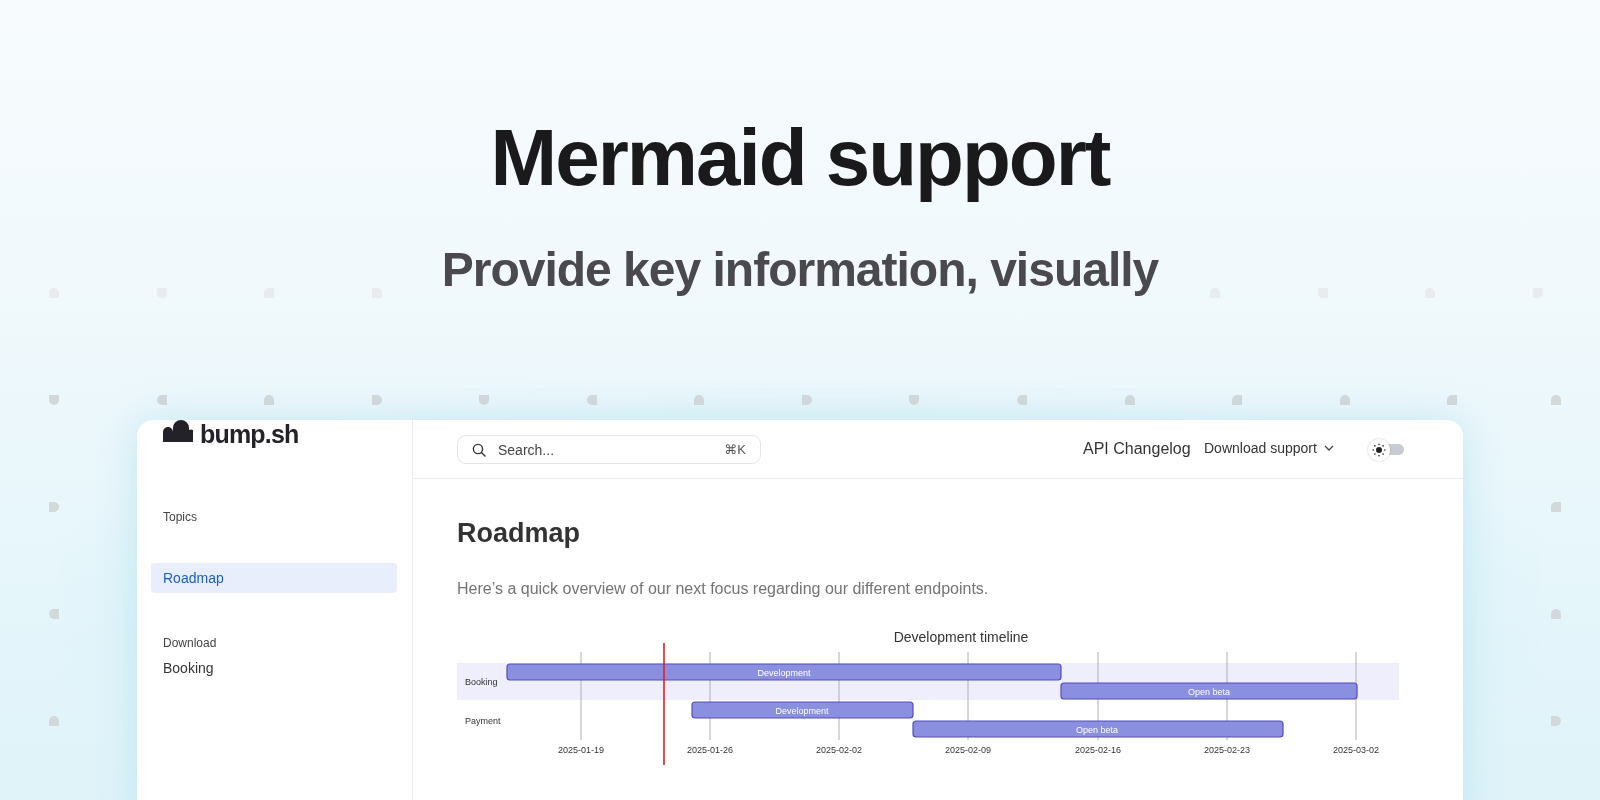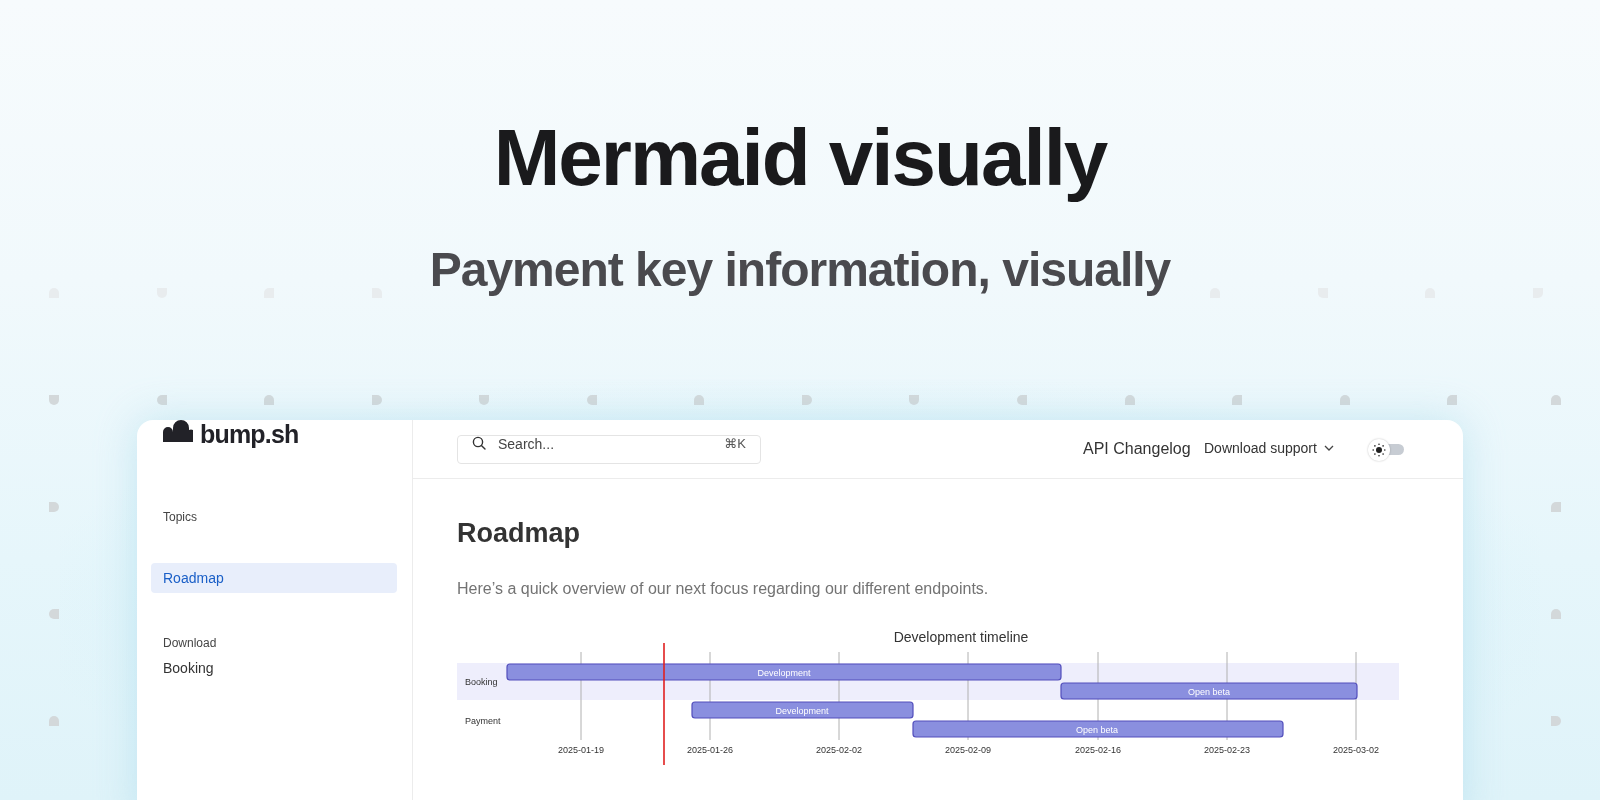--- a/index.html
+++ b/index.html
@@ -56,21 +56,21 @@
     padding-left: 12px; line-height: 30px; font-size: 14px; color: #333;
   }
   .nav-item.active { background: #e8eefb; color: #1a5fc7; }
 
   .topbar {
     position: absolute; left: 276px; top: 0; right: 0; height: 59px;
     border-bottom: 1px solid #ececec;
   }
   .search {
     position: absolute; left: 44px; top: 15px; width: 304px; height: 29px;
-    border: 1px solid #e4e4e4; border-radius: 4px; display: flex; 
+    border: 1px solid #e4e4e4; border-radius: 9px; display: flex; align-items: center;
   }
   .search svg { margin-left: 14px; width: 14px; height: 14px; }
   .search-placeholder { margin-left: 12px; font-size: 14px; color: #444; flex: 1; }
   .search-kbd { margin-right: 14px; font-size: 13px; color: #555; }
   .top-link { position: absolute; top: 20px; font-size: 16px; color: #333; }
   .top-dropdown { position: absolute; top: 20px; font-size: 14px; color: #333; display: flex; align-items: center; }
   .top-dropdown svg { margin-left: 7px; width: 10px; height: 7px; }
   .theme-toggle {
     position: absolute; left: 955px; top: 19px; width: 40px; height: 22px;
   }
@@ -122,22 +122,22 @@
   <div class="dot s-top" style="left:1551px;top:395px"></div>
 
   <div class="dot s-right" style="left:49px;top:502px"></div>
   <div class="dot s-left" style="left:49px;top:609px"></div>
   <div class="dot s-top" style="left:49px;top:716px"></div>
   <div class="dot s-tl" style="left:1551px;top:502px"></div>
   <div class="dot s-top" style="left:1551px;top:609px"></div>
   <div class="dot s-right" style="left:1551px;top:716px"></div>
 </div>
 
-<h1 class="hero-title">Mermaid visually</h1>
-<h2 class="hero-sub">Payment key information, visually</h2>
+<h1 class="hero-title">Mermaid support</h1>
+<h2 class="hero-sub">Provide key information, visually</h2>
 
 <div class="window">
 
   <aside class="sidebar">
     <div class="logo">
       <svg viewBox="0 0 30 22">
         <path d="M0 22 V12 a5 5 0 0 1 10 0 V8 a8 8 0 0 1 16 0 V22 Z" fill="#222228"></path>
         <path d="M26 22 V10 a4 4 0 0 1 4 0 V22 Z" fill="#222228"></path>
       </svg>
       <span class="logo-text">bump.sh</span>

